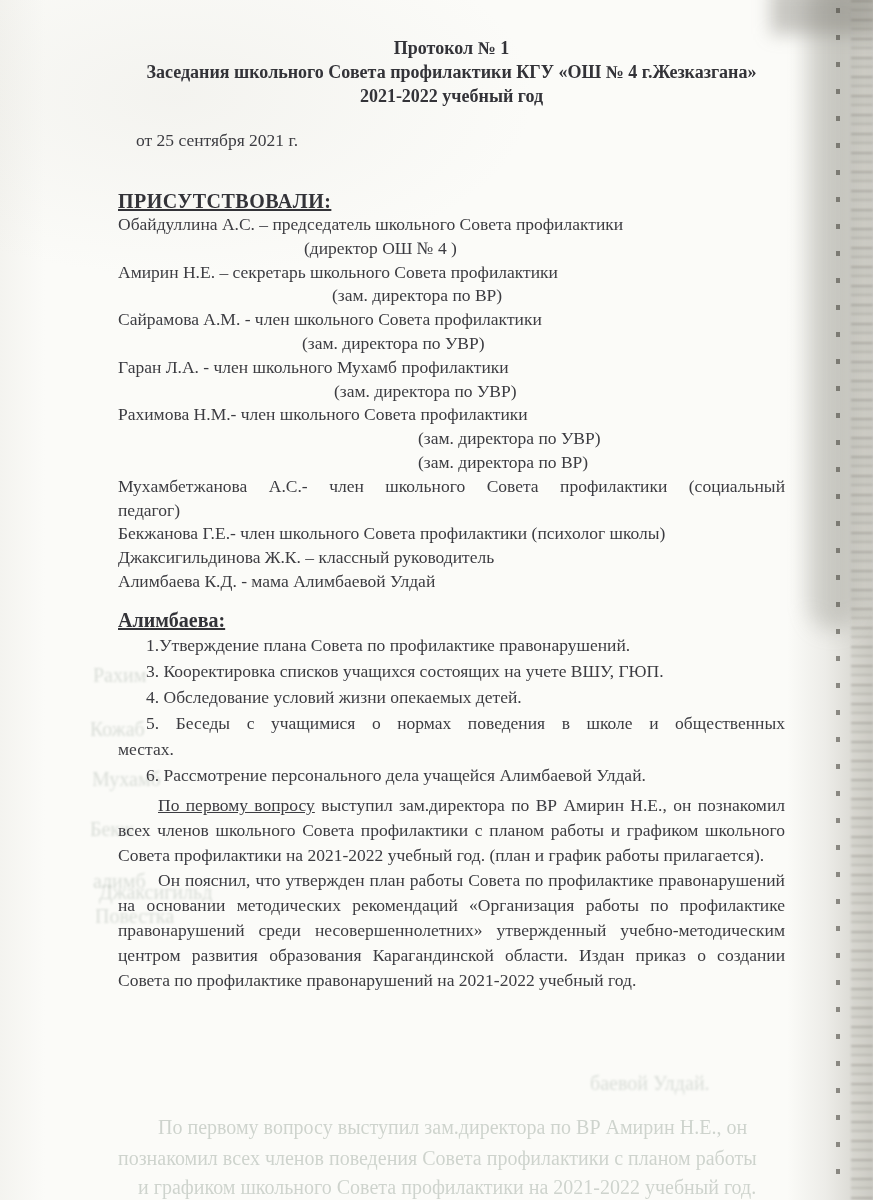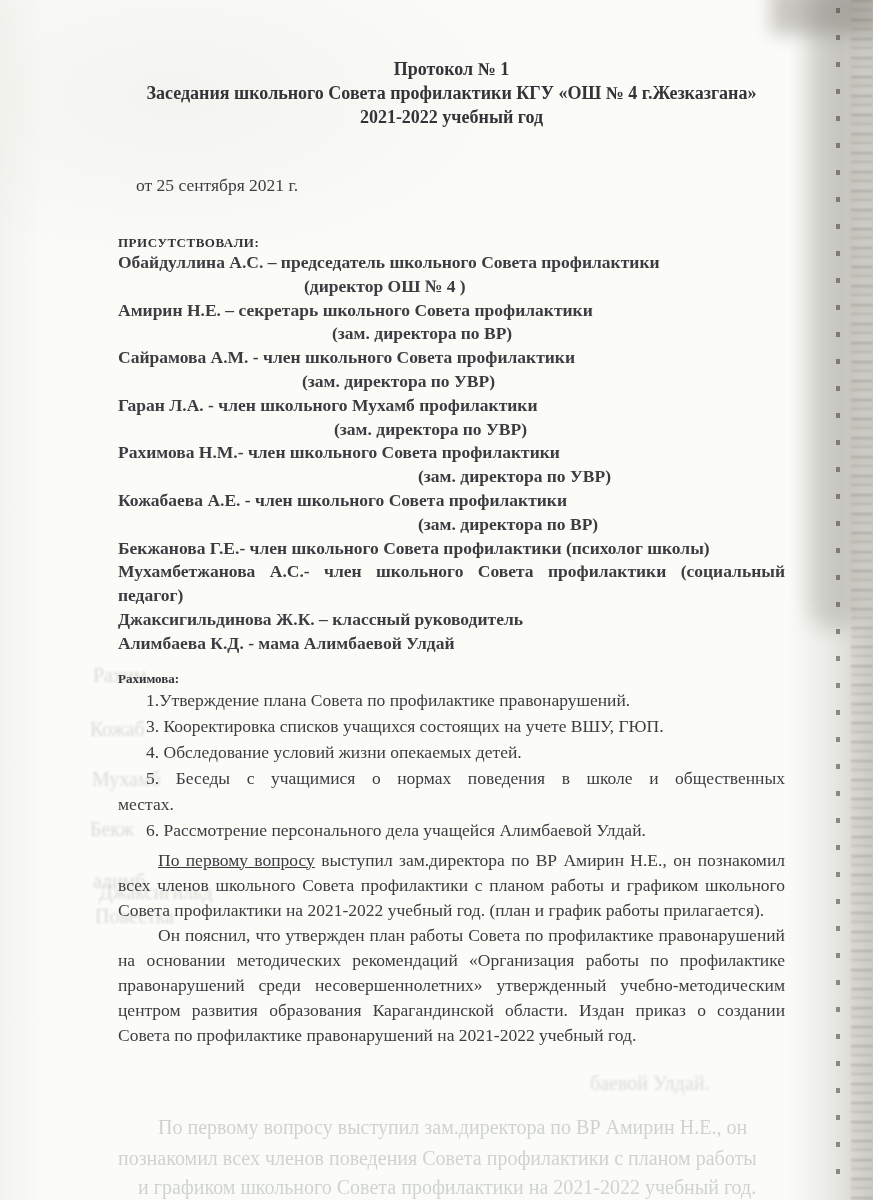--- a/index.html
+++ b/index.html
@@ -52,39 +52,40 @@
       rgba(128,126,116,0.28) 9px 11px, rgba(184,182,172,0.10) 11px 19px);
     filter: blur(0.8px);
     pointer-events: none;
   }
   
   .content {
     position: absolute; left: 118px; right: 88px; top: 0;
     font-size: 17.5px;
   }
   .title-block {
-    padding-top: 57px;
+    padding-top: 36px;
     text-align: center;
     font-weight: bold;
     font-size: 18px;
     line-height: 24px;
     color: #333338;
   }
   .date-line {
-    margin-top: 44px;
+    margin-top: 20px;
     margin-left: 18px;
     line-height: 24px;
   }
   .section-heading {
     font-weight: bold;
-    font-size: 13px;
+    font-size: 20px;
+    text-decoration: underline;
     color: #333338;
   }
   .attendees-heading { margin-top: 38px; letter-spacing: 0.5px; }
-  .attendees { line-height: 23.8px; font-weight: bold; }
+  .attendees { line-height: 23.8px; }
   .attendee-role {  }
   .just-line { display: block; text-align: justify; text-align-last: justify; }
   .agenda-heading { margin-top: 15px; }
   .agenda { line-height: 26px; }
   .agenda-item { text-indent: 28px; text-align: justify; }
   .agenda-item .just-line { text-indent: 28px; }
   .cont-line { display: block; text-indent: 0; }
   .para {
     margin: 0; text-align: justify; text-indent: 40px; line-height: 25px;
   }
@@ -142,39 +143,38 @@
       </div>
       <div>
         <div>Гаран Л.А. - член школьного Мухамб профилактики</div>
         <div class="attendee-role" style="padding-left:216px;">(зам. директора по УВР)</div>
       </div>
       <div>
         <div>Рахимова Н.М.- член школьного Совета профилактики</div>
         <div class="attendee-role" style="padding-left:300px;">(зам. директора по УВР)</div>
       </div>
       <div>
-        <div>Кожабаева А.Е. -  член школьного Совета профилактики</div>
         <div class="attendee-role" style="padding-left:300px;">(зам. директора по ВР)</div>
-      </div>
-      <div>
-        <div>Бекжанова Г.Е.- член школьного Совета профилактики   (психолог школы)</div>
       </div>
       <div>
         <span class="just-line">Мухамбетжанова А.С.- член школьного Совета профилактики   (социальный</span>
         <span class="cont-line">педагог)</span>
       </div>
       <div>
+        <div>Бекжанова Г.Е.- член школьного Совета профилактики   (психолог школы)</div>
+      </div>
+      <div>
         <div>Джаксигильдинова Ж.К. – классный руководитель</div>
       </div>
       <div>
         <div>Алимбаева К.Д. -  мама Алимбаевой Улдай</div>
       </div>
     </div>
 
-    <div class="section-heading agenda-heading">Рахимова:</div>
+    <div class="section-heading agenda-heading">Алимбаева:</div>
     <div class="agenda">
       <div class="agenda-item">1.Утверждение плана Совета по профилактике правонарушений.</div>
       <div class="agenda-item">3. Кооректировка списков учащихся состоящих на учете ВШУ, ГЮП.</div>
       <div class="agenda-item">4. Обследование условий жизни опекаемых детей.</div>
       <div class="agenda-item">
         <span class="just-line">5. Беседы с учащимися о нормах поведения в школе и общественных</span>
         <span class="cont-line">местах.</span>
       </div>
       <div class="agenda-item">6. Рассмотрение персонального  дела учащейся Алимбаевой Улдай.</div>
     </div>

